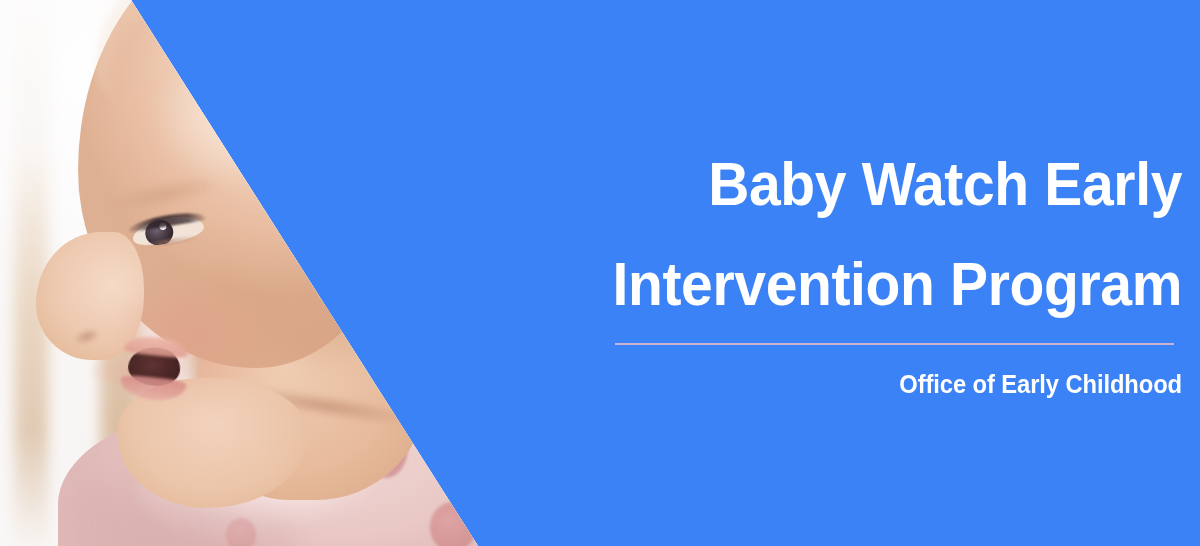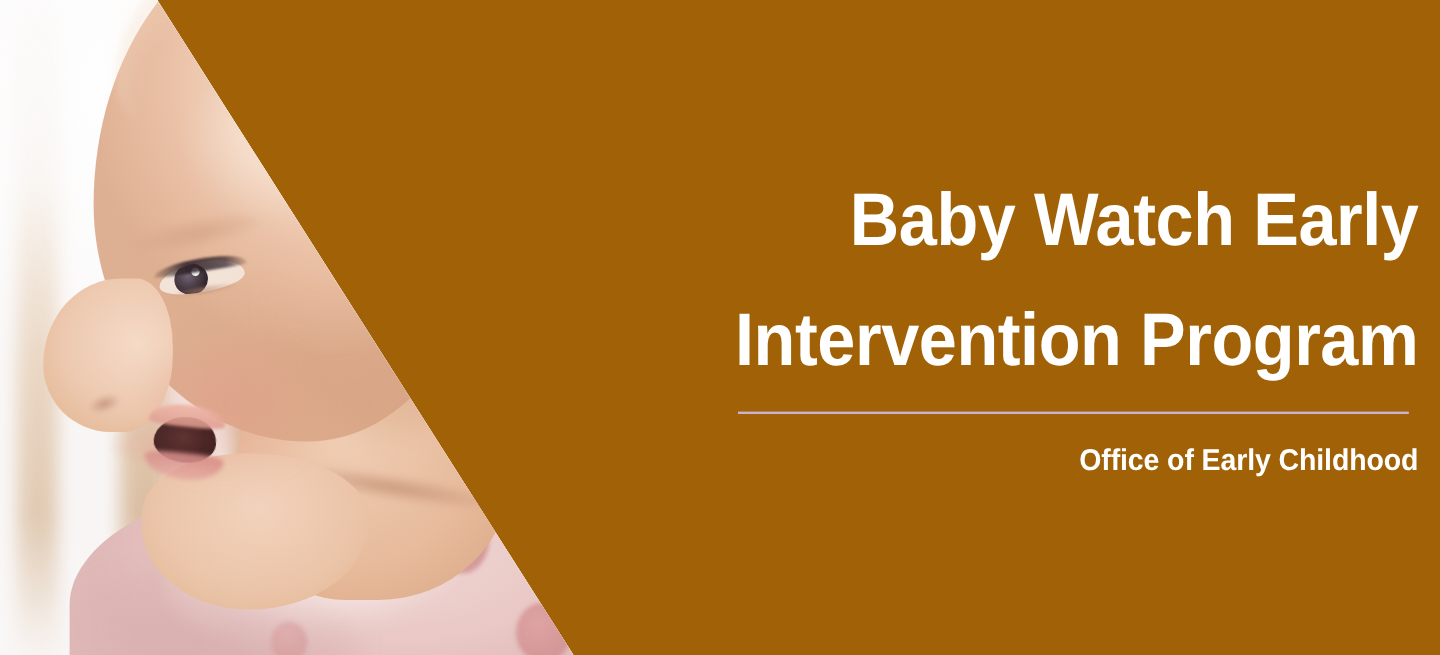--- a/index.html
+++ b/index.html
@@ -10,21 +10,21 @@
   }
   body {
     font-family: "Liberation Sans", sans-serif;
   }
 
   .banner {
     position: relative;
     width: 1200px;
     height: 546px;
     overflow: hidden;
-    background: #a16207;
+    background: #3b82f6;
   }
 
   
   .photo-panel {
     position: absolute;
     left: 0;
     top: 0;
     width: 520px;
     height: 546px;
     overflow: hidden;

